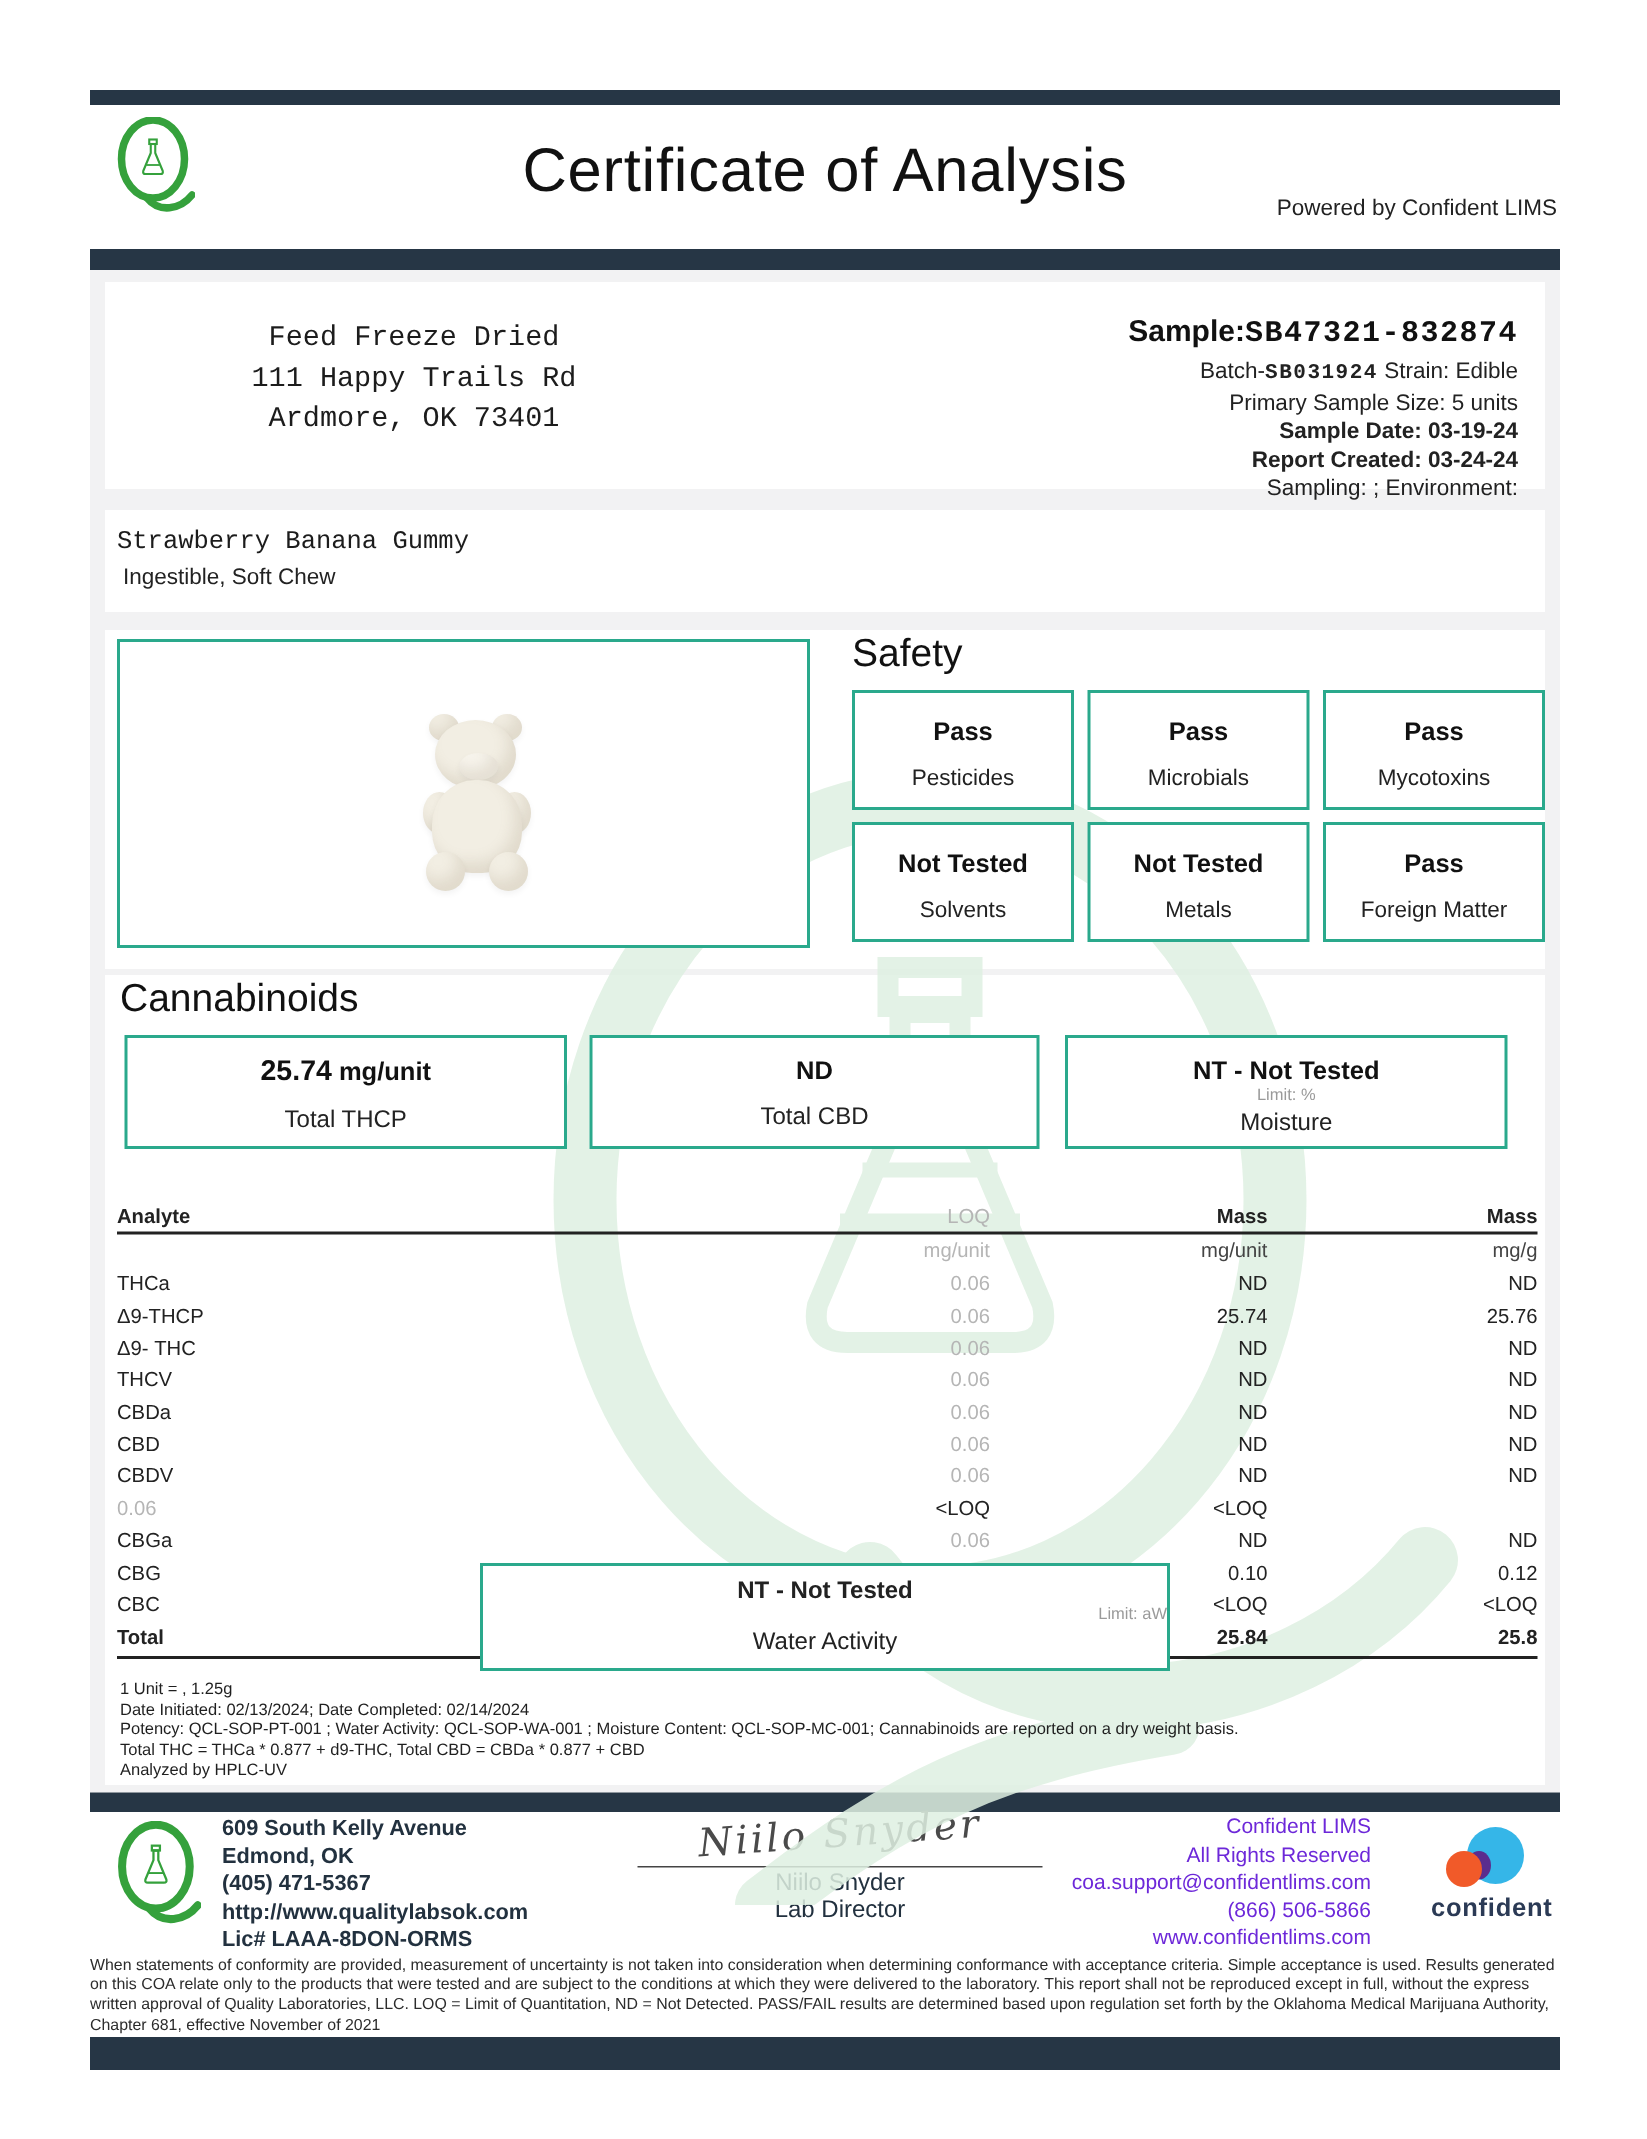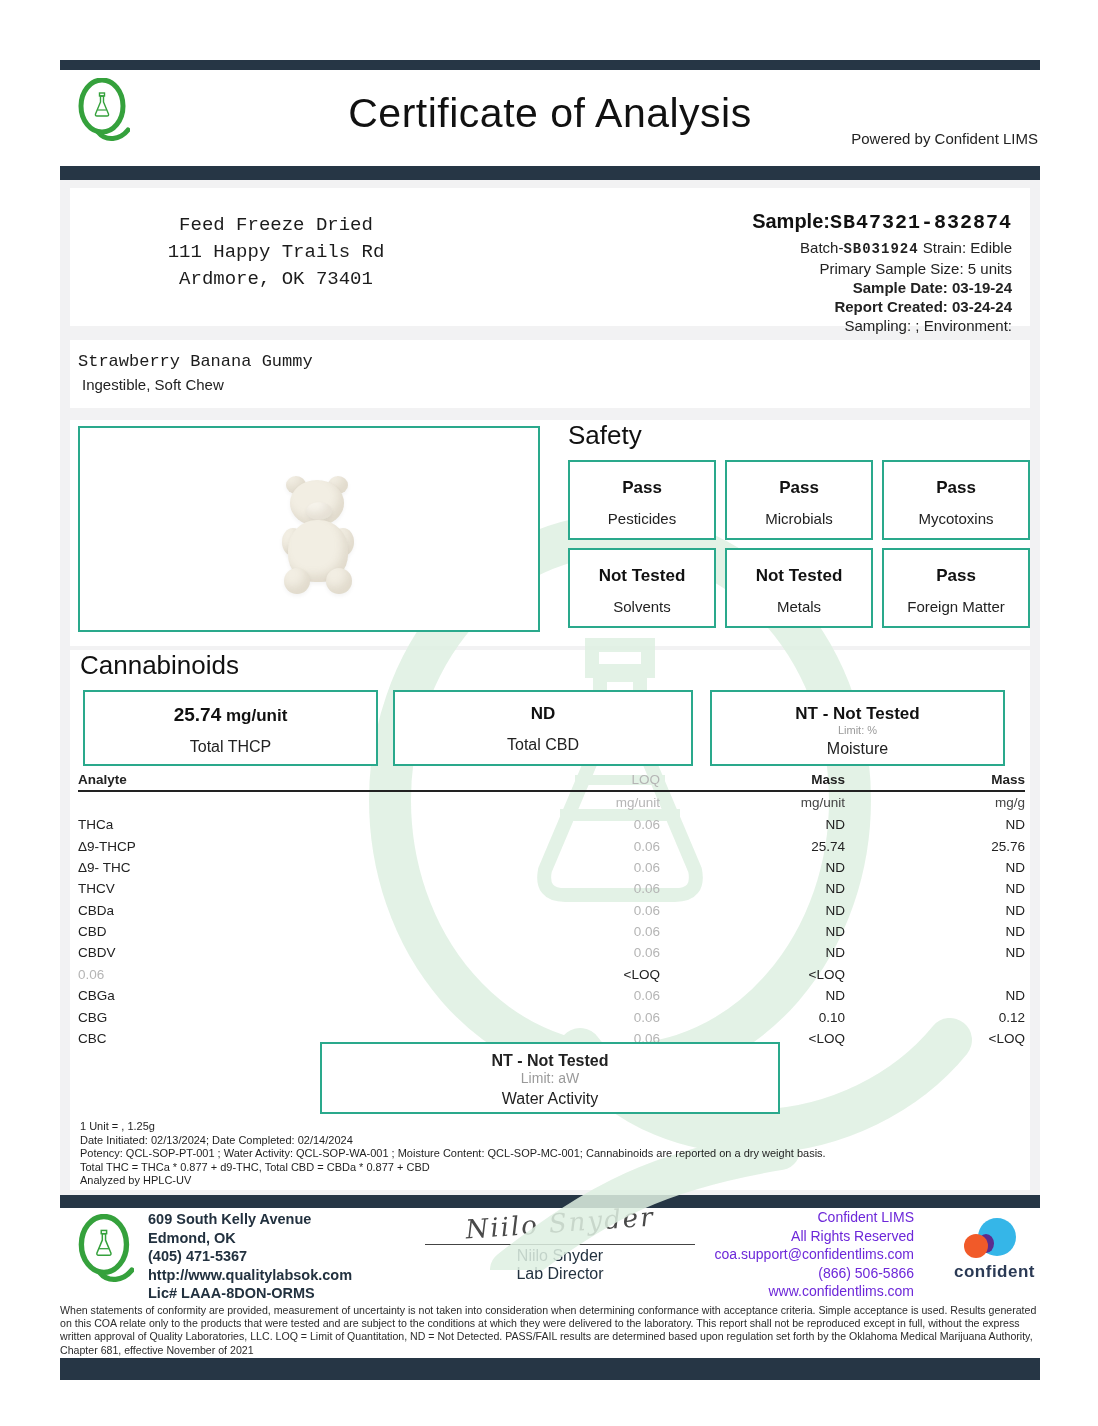--- a/index.html
+++ b/index.html
@@ -74,30 +74,30 @@
   .sum-value { font-size:17px; font-weight:bold; color:#111; margin-top:12px; }
   .sum-value .big { font-size:19px; }
   .sum-limit { font-size:11px; color:#9a9a9a; margin-top:0px; }
   .sum-label { font-size:16px; color:#222; margin-top:12px; }
   .sum-3 .sum-label, .wa-label { margin-top:4px; }
 
   .ctable { position:absolute; left:8px; top:122px; width:947px; font-size:13.5px; }
   .trow { display:grid; grid-template-columns:1fr 140px 185px 180px; align-items:baseline; }
   .trow > :nth-child(2), .trow > :nth-child(3), .trow > :nth-child(4) { text-align:right; }
   .thead { font-weight:bold; border-bottom:2px solid #222; padding-bottom:3px; }
-  .thead .loq { color:#a9a9a9; font-weight:normal; }
+  .thead .loq { color:#a9a9a9; font-weight:normal;margin-top:31px; }
   .tunits { color:#444; padding:3px 0 4px; }
   .tunits .loq { color:#b5b5b5; }
   .trow.data { padding:3.2px 0; }
   .trow .loq { color:#b5b5b5; }
   .ttotal { font-weight:bold; border-bottom:2.5px solid #222; padding:4px 0 5px; }
 
   .wa-box { position:absolute; left:250px; top:392px; width:460px; height:72px; border:2px solid #2aa98c; background:#fff; text-align:center; }
   .wa-value { font-size:16px; font-weight:bold; margin-top:8px; }
-  .wa-limit { font-size:14px; color:#9a9a9a; }
+  .wa-limit { font-size:11px; color:#9a9a9a;text-align:right; }
   .wa-label { font-size:16px; }
 
   .footnotes { position:absolute; left:10px; top:470px; font-size:11px; line-height:13.5px; color:#1f1f1f; }
 
   
   .footer { position:absolute; left:60px; top:1208px; width:980px; height:96px; background:#fff; }
   .footer .q-logo { left:16px; top:6px; }
   .lab-block { position:absolute; left:88px; top:2px; font-size:14.5px; line-height:18.5px; color:#22313f;font-weight:bold; }
   .sig-block { position:absolute; left:355px; top:0; width:290px; text-align:center; }
   .sig-script { font-family:"DejaVu Serif", serif; font-style:italic; font-size:26px; color:#4a4a4a;
@@ -312,20 +312,26 @@
               <span class="loq">0.06</span>
               <span>0.10</span>
               <span>0.12</span>
             </div>
           <div class="trow data">
               <span>CBC</span>
               <span class="loq">0.06</span>
               <span>&lt;LOQ</span>
               <span>&lt;LOQ</span>
             </div>
+          <div class="trow ttotal">
+            <span>Total</span>
+            <span></span>
+            <span>25.84</span>
+            <span>25.8</span>
+          </div>
         </div>
 
         <div class="wa-box">
           <div class="wa-value">NT - Not Tested</div>
           <div class="wa-limit">Limit:  aW</div>
           <div class="wa-label">Water Activity</div>
         </div>
 
         <div class="footnotes">
           <div>1 Unit = , 1.25g</div>

